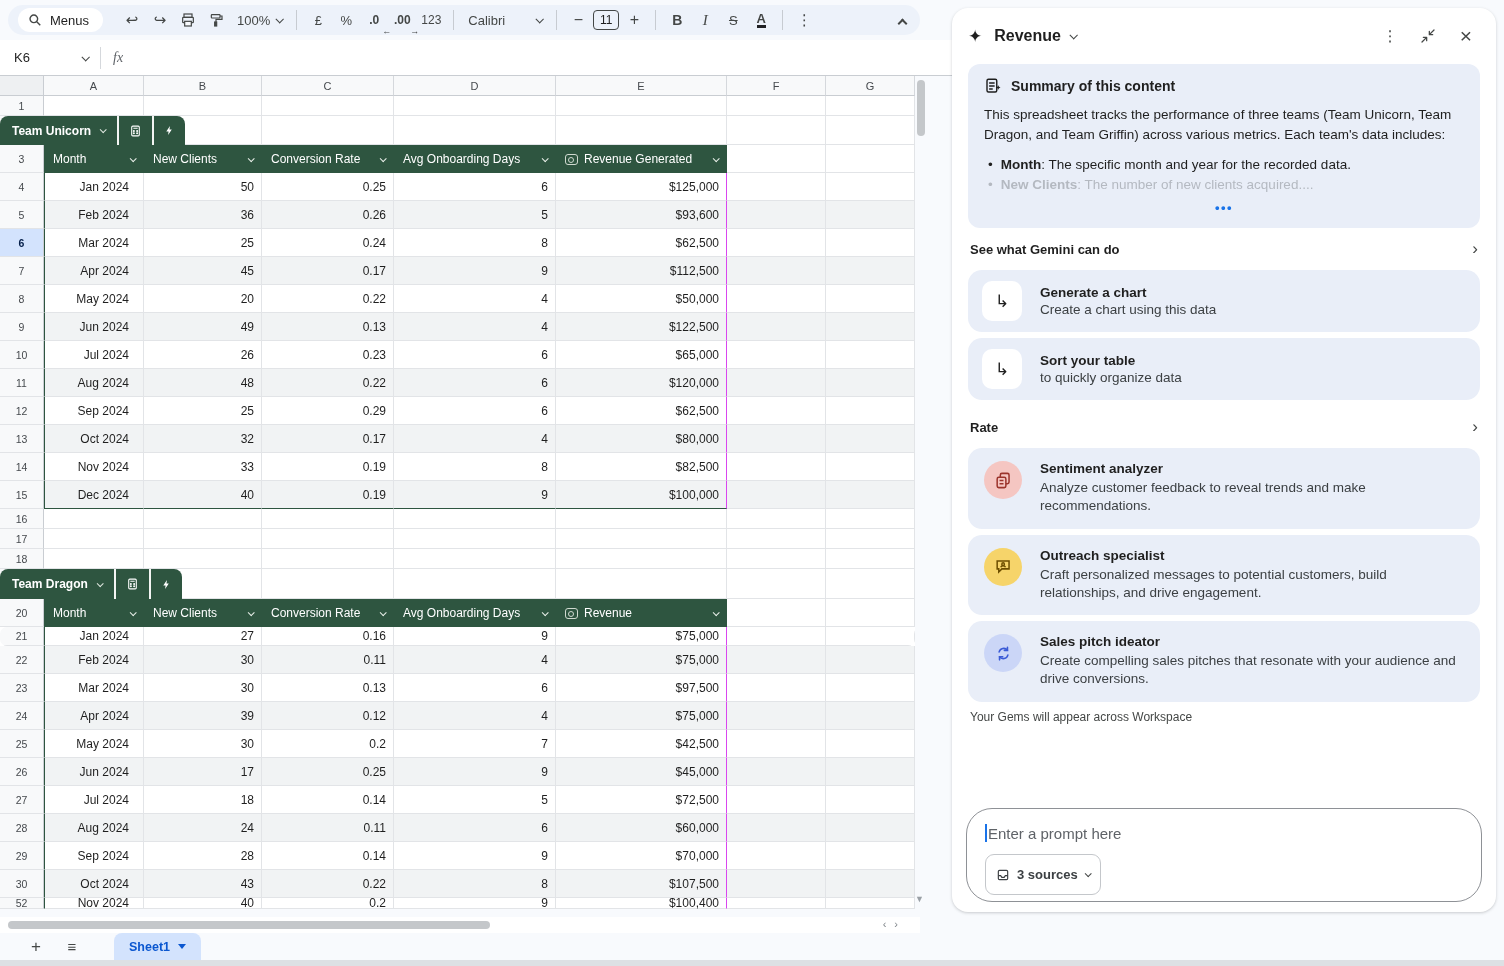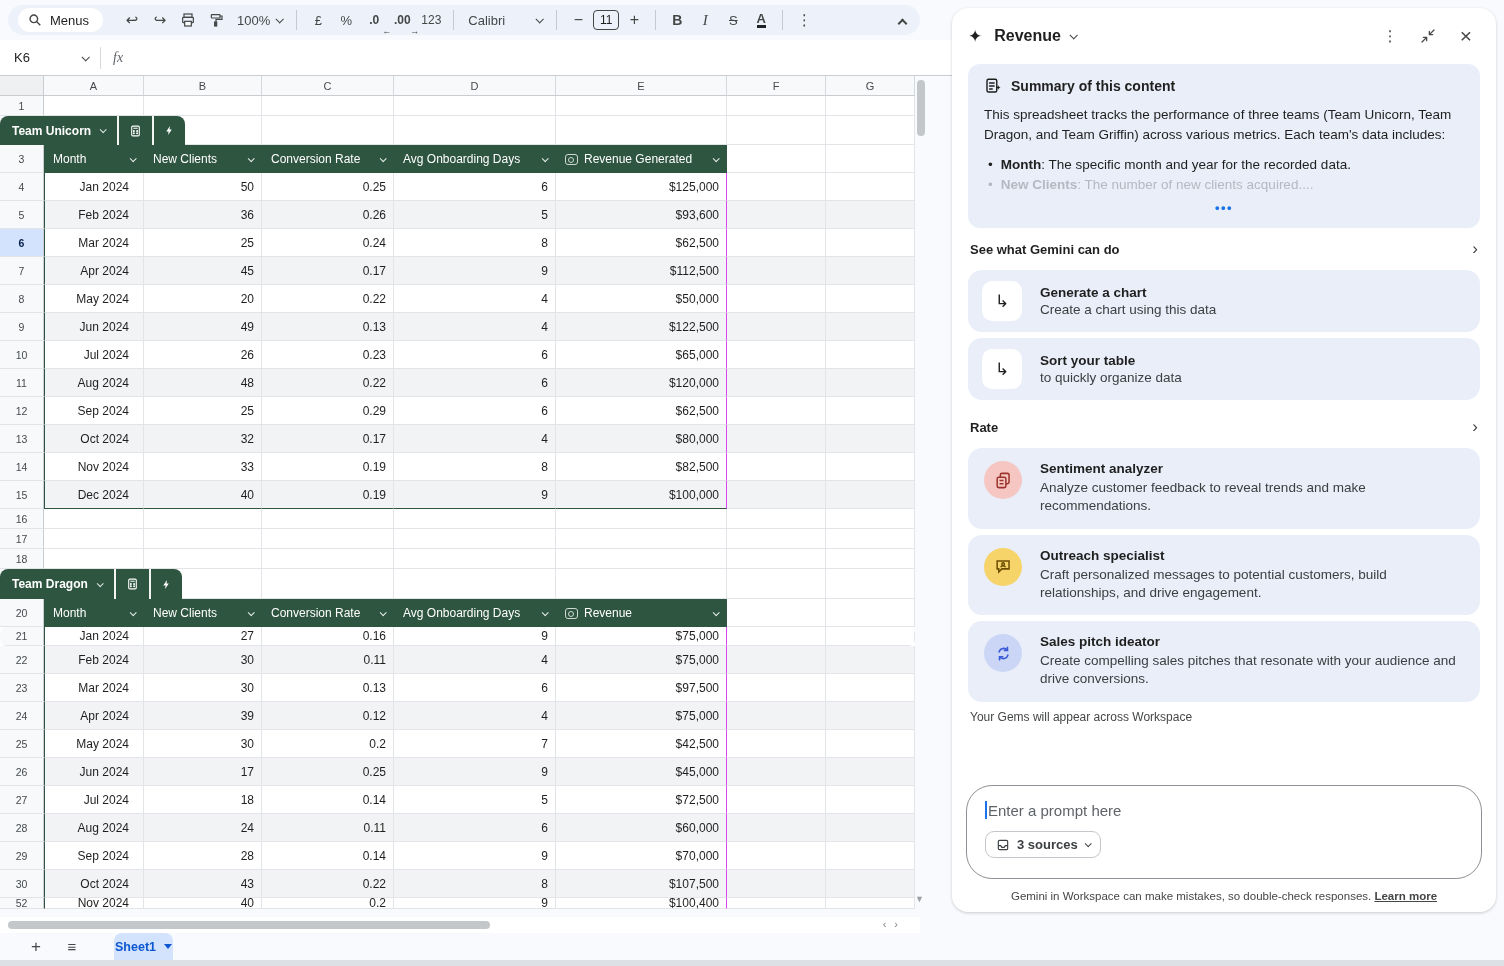--- a/index.html
+++ b/index.html
@@ -83,21 +83,21 @@
   .hthumb { position:absolute; left:8px; top:4px; width:482px; height:8px; background:#c4c7ca; border-radius:4px; }
   .hs-arrows { position:absolute; right:14px; top:1px; color:#80868b; font-size:11px; letter-spacing:8px; }
 
   
   .sheetbar { position:absolute; left:0; top:933px; width:1504px; height:27px; background:#f8fafd;
               display:flex; align-items:center; }
   .sb-btn { width:28px; height:24px; display:flex; align-items:center; justify-content:center;
             color:#444746; font-size:17px; margin-left:22px; }
   .sb-btn.menu { margin-left:8px; font-size:15px; }
   .sheet-tab { margin-left:28px; height:27px; background:#d3e3fd; border-radius:8px 8px 0 0;
-               display:flex; align-items:center; gap:8px; padding:0 1px; color:#0b57d0;
+               display:flex; align-items:center; gap:8px; padding:0 15px; color:#0b57d0;
                font-size:12.5px; font-weight:700; }
   .sheet-tab .tri { width:0; height:0; border-left:4px solid transparent; border-right:4px solid transparent;
                     border-top:5px solid #0b57d0; }
   .bottomstrip { position:absolute; left:0; top:960px; width:1504px; height:6px; background:#dde0e4; }
 
   
   .panel { position:absolute; left:952px; top:8px; width:544px; height:904px; background:#fff;
            border-radius:16px; box-shadow:0 1px 3px rgba(60,64,67,.25); padding:10px 16px; }
   .p-head { display:flex; align-items:center; height:36px; }
   .p-spark { font-size:17px; color:#1f1f1f; margin-right:12px; }
@@ -128,21 +128,21 @@
   .gem-ic { width:38px; height:38px; border-radius:50%; display:flex; align-items:center; justify-content:center; flex:none; }
   .gem-title { font-size:13.5px; font-weight:700; margin-bottom:3px; }
   .gem-desc { font-size:13.5px; color:#3c4043; line-height:1.35; }
   .gems-footer { font-size:12px; color:#444746; margin:8px 2px 0; }
   .p-bottom { position:absolute; left:14px; right:14px; bottom:10px; }
   .prompt-box { border:1.5px solid #8e9196; border-radius:26px; height:94px; padding:15px 18px; background:#fff; }
   .prompt-line { display:flex; align-items:center; gap:1px; }
   .cursor { width:2px; height:18px; background:#1a73e8; }
   .placeholder { font-size:15px; color:#5f6368; }
   .src-chip { display:inline-flex; align-items:center; gap:7px; border:1px solid #c4c7cb; border-radius:9px;
-              padding:5px 10px; margin-top:12px; font-size:13px; font-weight:700; color:#3c4043; }
+              padding:12px 10px; margin-top:12px; font-size:13px; font-weight:700; color:#3c4043; }
   .src-chip .chv { width:5px; height:5px; color:#444746; }
   .disclaimer { text-align:center; font-size:11.5px; color:#444746; margin-top:11px; }
   .disclaimer a { color:#444746; text-decoration:underline; font-weight:700; }
 </style>
 </head>
 <body>
 
 <div class="topbar">
   <div class="tb-pill">
     <div class="search-pill">
@@ -781,18 +781,14 @@
         <span style="display:flex;">
           <svg width="14" height="14" viewBox="0 0 24 24" fill="none" stroke="#3c4043" stroke-width="2">
               <rect x="4" y="4" width="16" height="16" rx="2"></rect>
               <path d="M4 13 h4 l2 3 h4 l2 -3 h4"></path>
             </svg>
         </span>
         <span>3 sources</span>
         <span class="chv"></span>
       </div>
     </div>
-    <div class="disclaimer">
-      <span>Gemini in Workspace can make mistakes, so double-check responses.</span>
-      <a>Learn more</a>
-    </div>
   </div>
 </div>
 
 </body></html>

